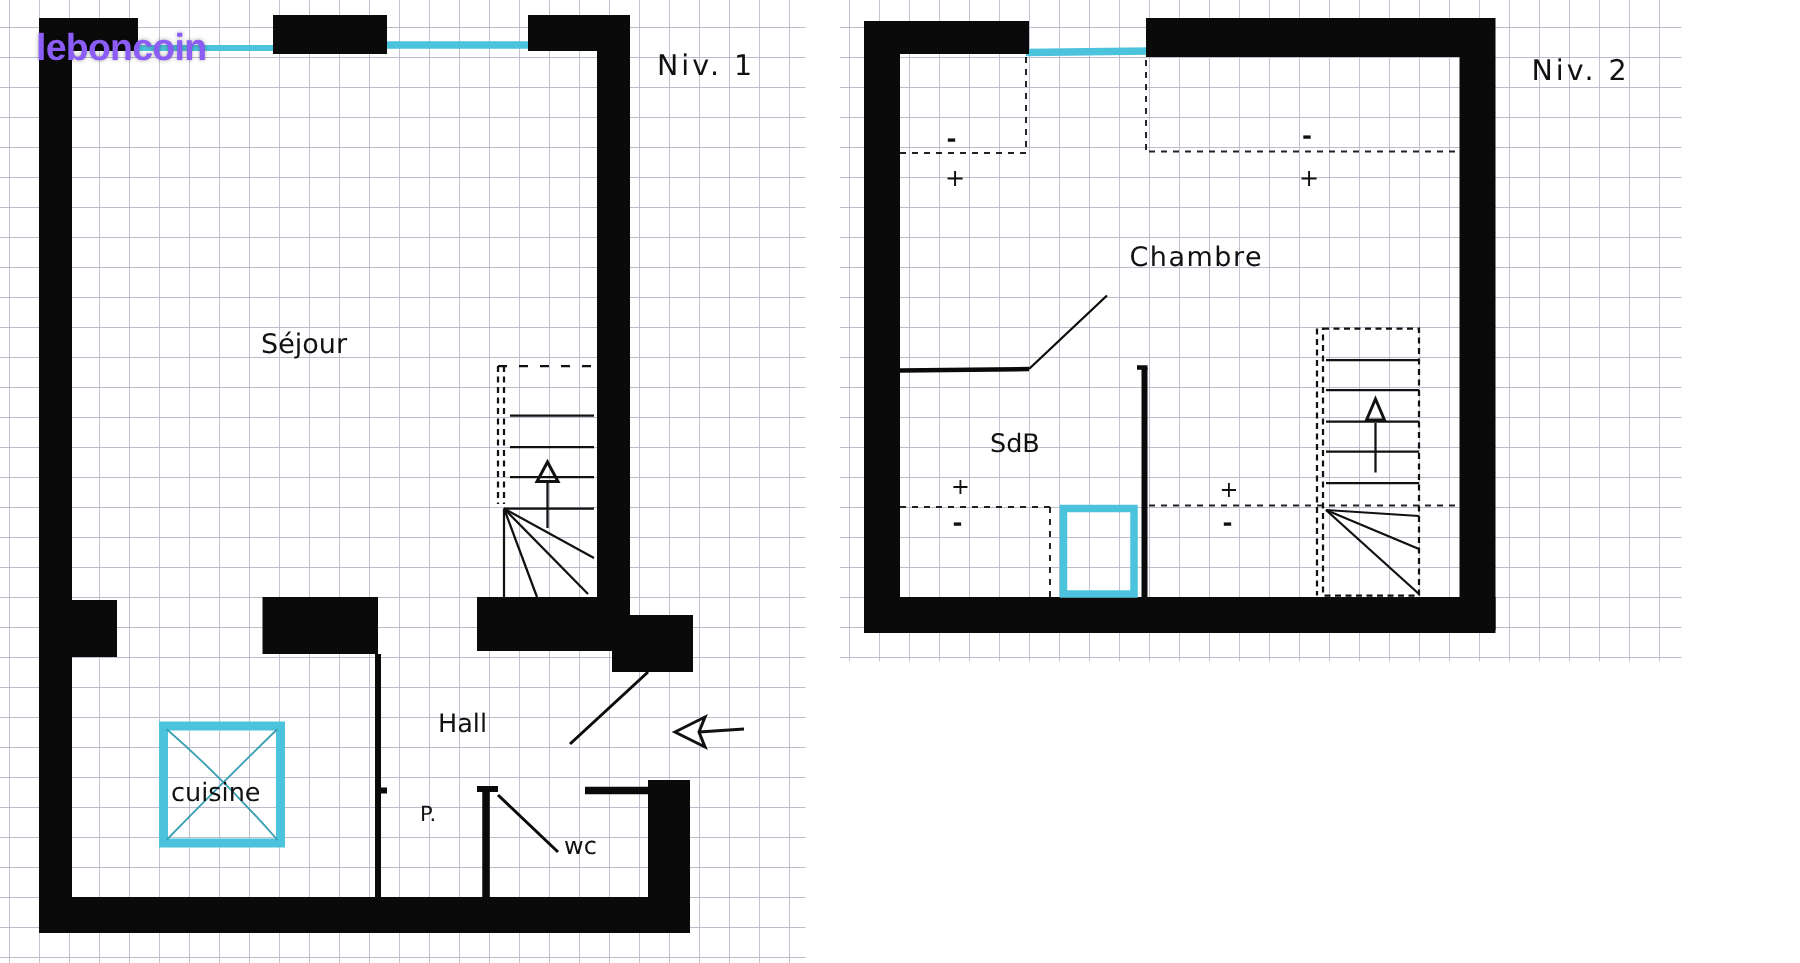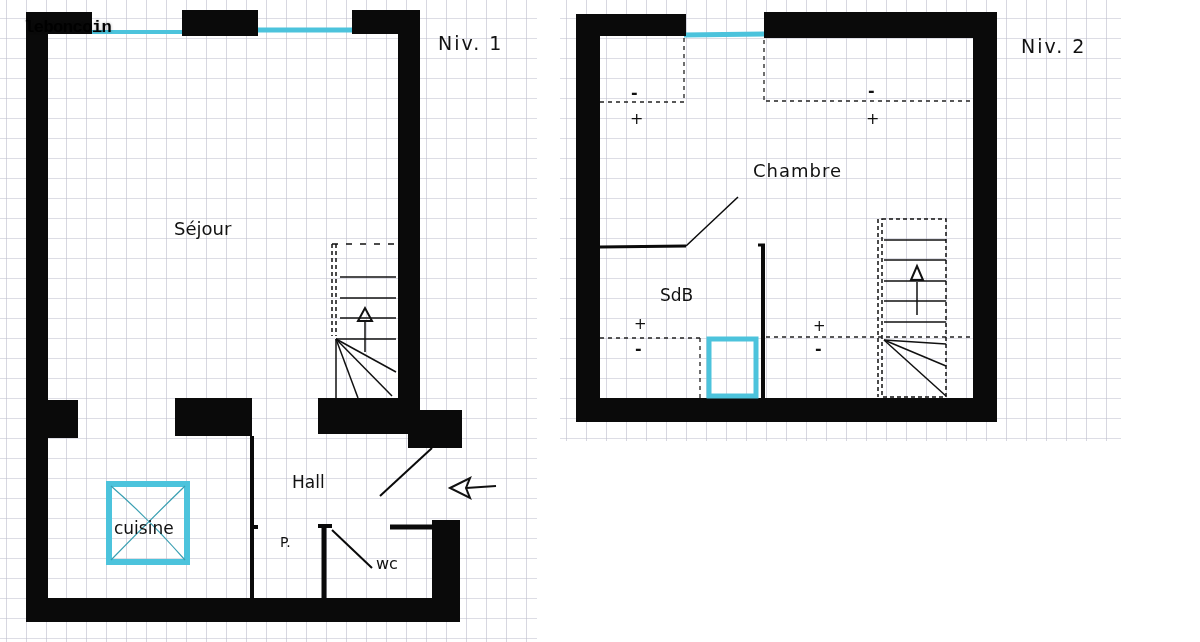--- a/index.html
+++ b/index.html
@@ -1,19 +1,19 @@
 <!DOCTYPE html>
 <html><head>
   <meta charset="utf-8">
   <style>
     html, body { margin:0; padding:0; background:#ffffff; }
     body { width:1200px; height:642px; position:relative; overflow:hidden; font-family:"Liberation Sans", sans-serif; }
     svg { position:absolute; left:0; top:0; }
     .hand { font-family:"DejaVu Sans", sans-serif; fill:#111; }
-    .logo { position:absolute; left:24px; top:18px; font-family:Liberation Mono, monospace; font-weight:bold; font-size:17px; color:#000000; letter-spacing:-0.5px; text-shadow:0 0 3px rgba(0,0,0,0.35); }
+    .logo { position:absolute; left:24px; top:18px; font-family:Liberation Sans, sans-serif; font-weight:bold; font-size:25px; color:#8b5cf6; letter-spacing:-0.5px; text-shadow:0 0 3px rgba(0,0,0,0.35); }
   </style>
 </head>
 <body>
 
 <svg width="1200" height="642" viewBox="0 0 1200 642">
   <defs>
     <pattern id="grid" width="20" height="20" patternUnits="userSpaceOnUse" x="6" y="-2">
       <path d="M20 0 L0 0 0 20" fill="none" stroke="#bcbccb" stroke-width="1.2"></path>
     </pattern>
   </defs>

